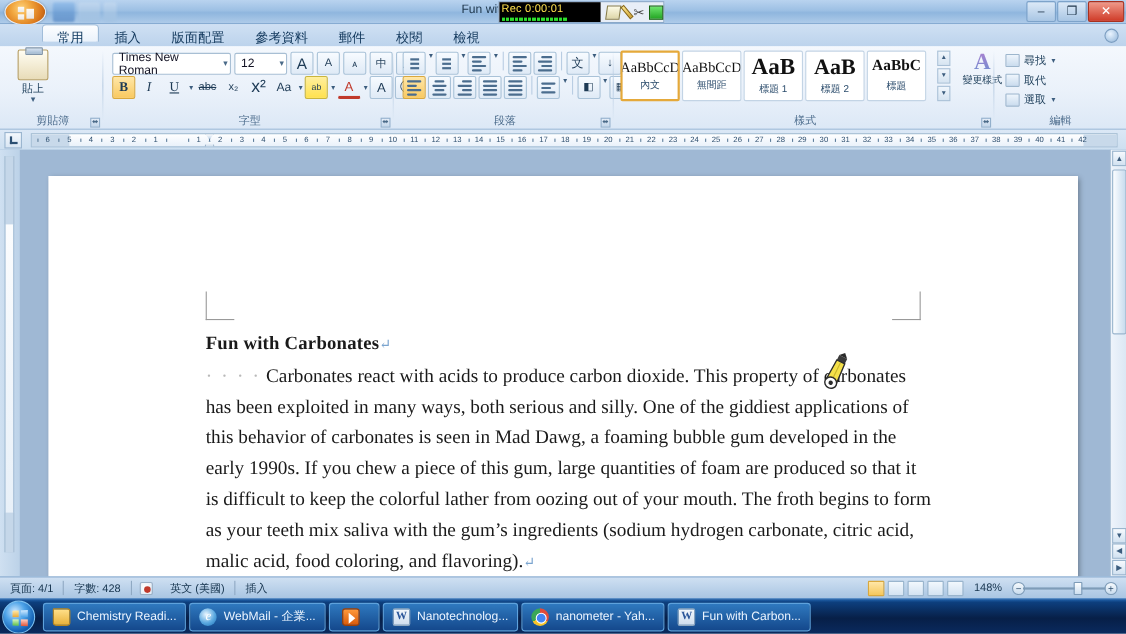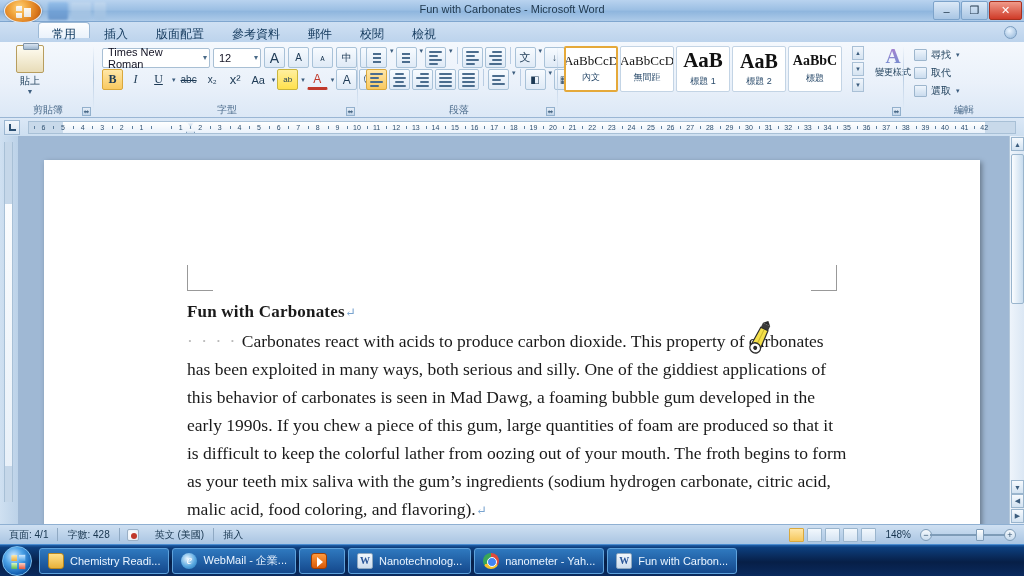--- a/index.html
+++ b/index.html
@@ -357,20 +357,32 @@
         <div class="qat-btn qat-undo"></div>
         <div class="qat-btn qat-redo"></div>
       </div>
       <div class="win-title">Fun with Carbonates - Microsoft Word</div>
       <div class="wbtns">
         <div class="wbtn">–</div>
         <div class="wbtn">❐</div>
         <div class="wbtn close">✕</div>
       </div>
 
+      <div class="rec-bar">
+        <div class="rec-box">
+          <span class="rec-text">Rec 0:00:01</span>
+          <div class="rec-meter"></div>
+        </div>
+        <div class="rec-icons">
+          <span class="ricon ric-note"></span>
+          <span class="ricon ric-pen"></span>
+          <span class="ric-cut">✂</span>
+          <span class="ricon ric-green"></span>
+        </div>
+      </div>
     </div>
 
     <div class="tabstrip">
       <div class="tabs">
         <div class="tab active">常用</div>
         <div class="tab">插入</div>
         <div class="tab">版面配置</div>
         <div class="tab">參考資料</div>
         <div class="tab">郵件</div>
         <div class="tab">校閱</div>
@@ -414,21 +426,21 @@
             </div>
           <div class="btn">
               <i>I</i>
             </div>
           <div class="btn">
               <u>U</u>
             </div>
           <span class="mini-arw">▾</span>
           <div class="btn" style="text-decoration:line-through;font-size:10px">abc</div>
           <div class="btn" style="font-size:10px">x₂</div>
-          <div class="btn" style="font-size:13px">x²</div>
+          <div class="btn" style="font-size:16px">x²</div>
           <div class="btn" style="font-size:11px">Aa</div>
           <span class="mini-arw">▾</span>
           <div class="btn" style="background:linear-gradient(#ffef9f,#ffe14d);border:1px solid #c9b53d;font-size:8px">ab</div>
           <span class="mini-arw">▾</span>
           <div class="btn" style="color:#c0392b;border-bottom:3px solid #c0392b">A</div>
           <span class="mini-arw">▾</span>
           <div class="btn boxed">A</div>
           <div class="btn boxed" style="font-size:12px">Ⓐ</div>
         </div>
         <div class="grp-label">字型</div>
@@ -584,20 +596,21 @@
         </div>
         <div class="style-scroll">
           <div class="ss-b">▲</div>
           <div class="ss-b">▼</div>
           <div class="ss-b">▼</div>
         </div>
         <div class="chg-styles">
           <span class="chg-ico">A</span>
           <span class="chg-lbl">變更樣式</span>
         </div>
+        <div class="grp-label">樣式</div>
         <div class="dlg-launch">⬌</div>
         <div class="grp-sep" style="right:0"></div>
       </div>
 
       <div class="grp g-edit">
         <div class="erow" style="top:6px">
           <span class="e-ico"></span>
           <span>尋找</span>
           <span class="mini-arw">▾</span>
         </div>

